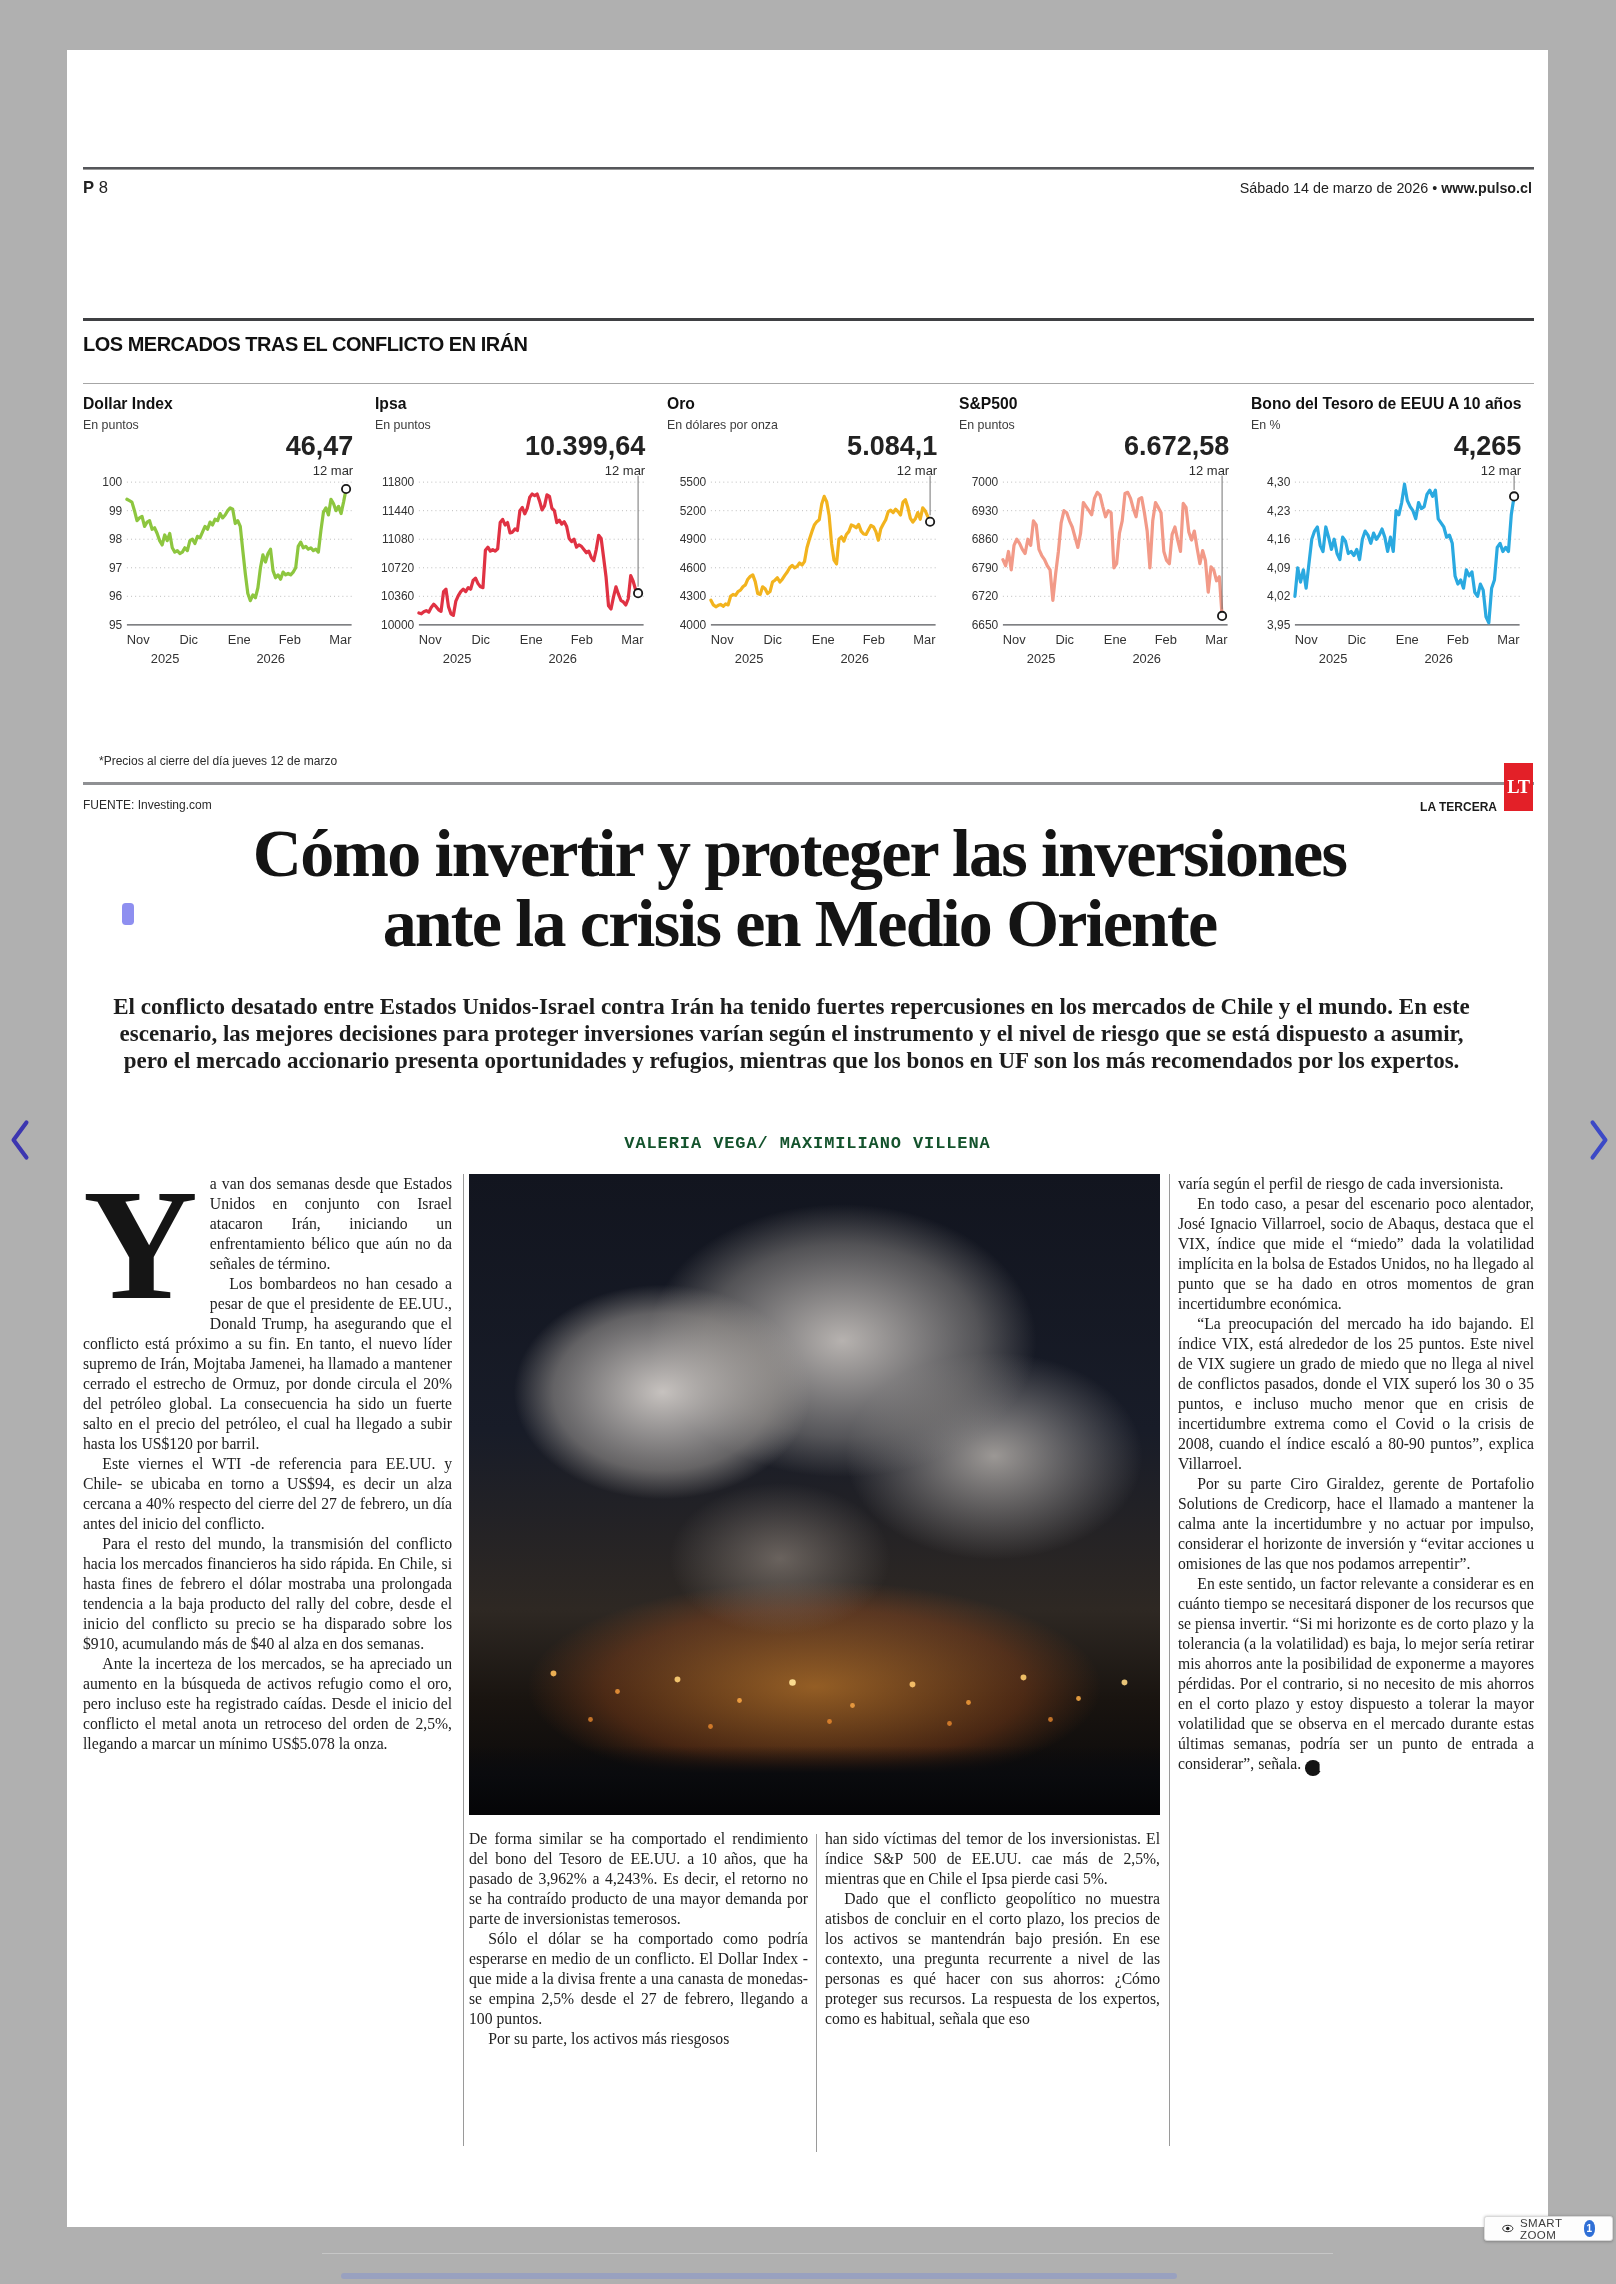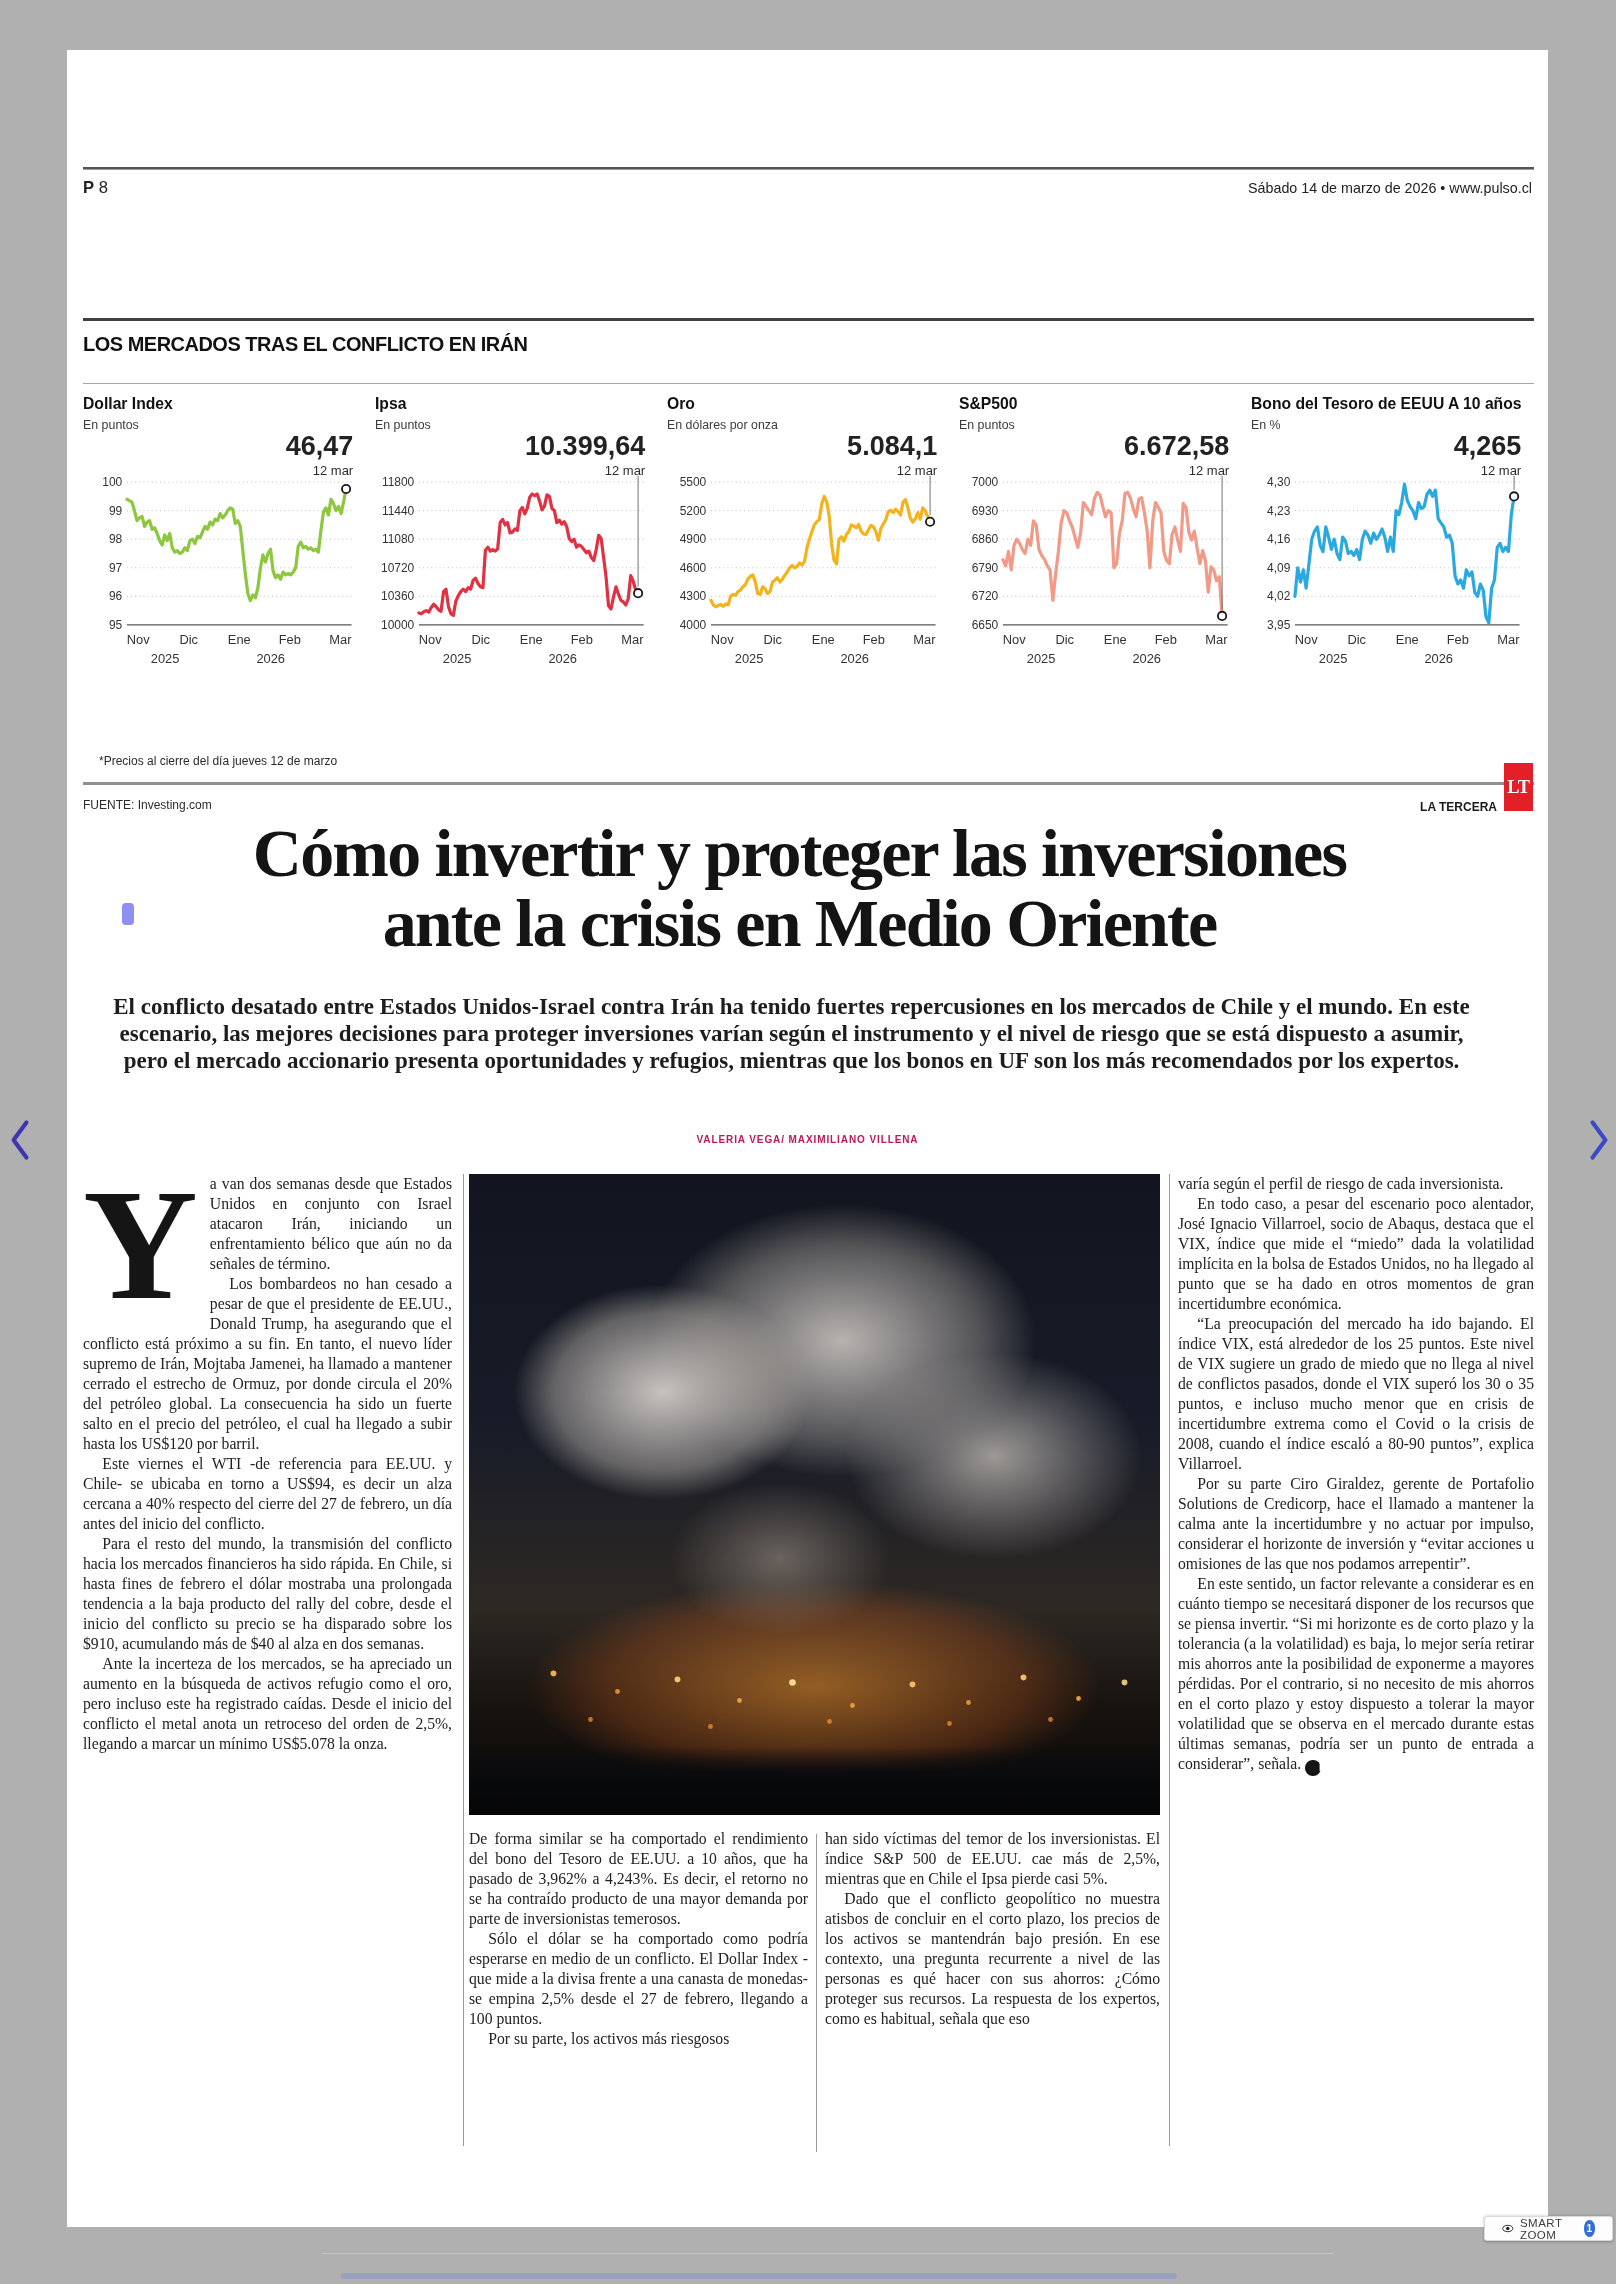--- a/index.html
+++ b/index.html
@@ -5,21 +5,21 @@
   html,body{margin:0;padding:0;background:#b0b0b0;}
   #canvas{position:relative;width:1616px;height:2284px;background:#b0b0b0;overflow:hidden;
           font-family:"Liberation Sans",sans-serif;color:#1a1a1a;}
   #page{position:absolute;left:67px;top:50px;width:1481px;height:2177px;background:#ffffff;}
 
   
   .rule-top{position:absolute;left:16px;top:117px;width:1451px;height:2.3px;background:#55565a;border-bottom:0.9px solid #9a9a9a;}
   .hdr-left{position:absolute;left:16px;top:128px;font-size:16.6px;color:#222;}
   .hdr-left b{font-weight:bold;}
   .hdr-right{position:absolute;right:16px;top:130px;font-size:14.3px;color:#222;}
-  .hdr-right .site{font-weight:normal;}
+  .hdr-right .site{font-weight:bold;}
 
   
   .panel-rule1{position:absolute;left:16px;top:268px;width:1451px;height:2.8px;background:#3f4043;}
   .kicker{position:absolute;left:16px;top:282px;font-size:21px;font-weight:bold;letter-spacing:-0.5px;
           transform:scaleX(.95);transform-origin:left;color:#111;}
   .panel-rule2{position:absolute;left:16px;top:333px;width:1451px;height:0.9px;background:#a6a6a6;}
   .charts{position:absolute;left:16px;top:345px;width:1451px;height:359px;display:flex;gap:20px;}
   .chart{position:relative;width:272px;height:359px;}
   .chart .ct{font-size:15.7px;font-weight:bold;color:#111;}
   .chart .cs{margin-top:4.6px;font-size:12.4px;color:#3c3c3c;}
@@ -37,21 +37,21 @@
            font-size:18.4px;font-family:"Liberation Serif",serif;}
 
   
   .headline{position:absolute;left:21px;top:768px;width:1423px;text-align:center;
             font-family:"Liberation Serif",serif;font-weight:bold;font-size:68px;line-height:70px;
             letter-spacing:-1.8px;color:#141414;}
   .badge{position:absolute;left:55px;top:853px;width:12px;height:22px;border-radius:3.7px;background:#8e8ff0;}
   .lede{position:absolute;left:36px;top:943px;width:1377px;text-align:center;
         font-family:"Liberation Serif",serif;font-weight:bold;font-size:23px;line-height:27px;color:#1d1d1d;}
   .byline{position:absolute;left:0;top:1084px;width:100%;text-align:center;
-          font-family:Liberation Sans, sans-serif;font-weight:bold;font-size:10px;letter-spacing:0.9px;color:#be185d;}
+          font-family:Liberation Mono, monospace;font-weight:bold;font-size:17px;letter-spacing:0.9px;color:#14532d;}
 
   
   .col{position:absolute;font-family:"Liberation Serif",serif;font-size:15.7px;line-height:20px;
        text-align:justify;color:#222;}
   .col p{margin:0;}
   .col p + p{text-indent:19.3px;}
   #col1{left:16px;top:1124px;width:369px;height:1004px;}
   #col4{left:1111px;top:1124px;width:356px;height:1004px;}
   #mcol1{left:402px;top:1779px;width:339px;height:350px;}
   #mcol2{left:758px;top:1779px;width:335px;height:350px;}

